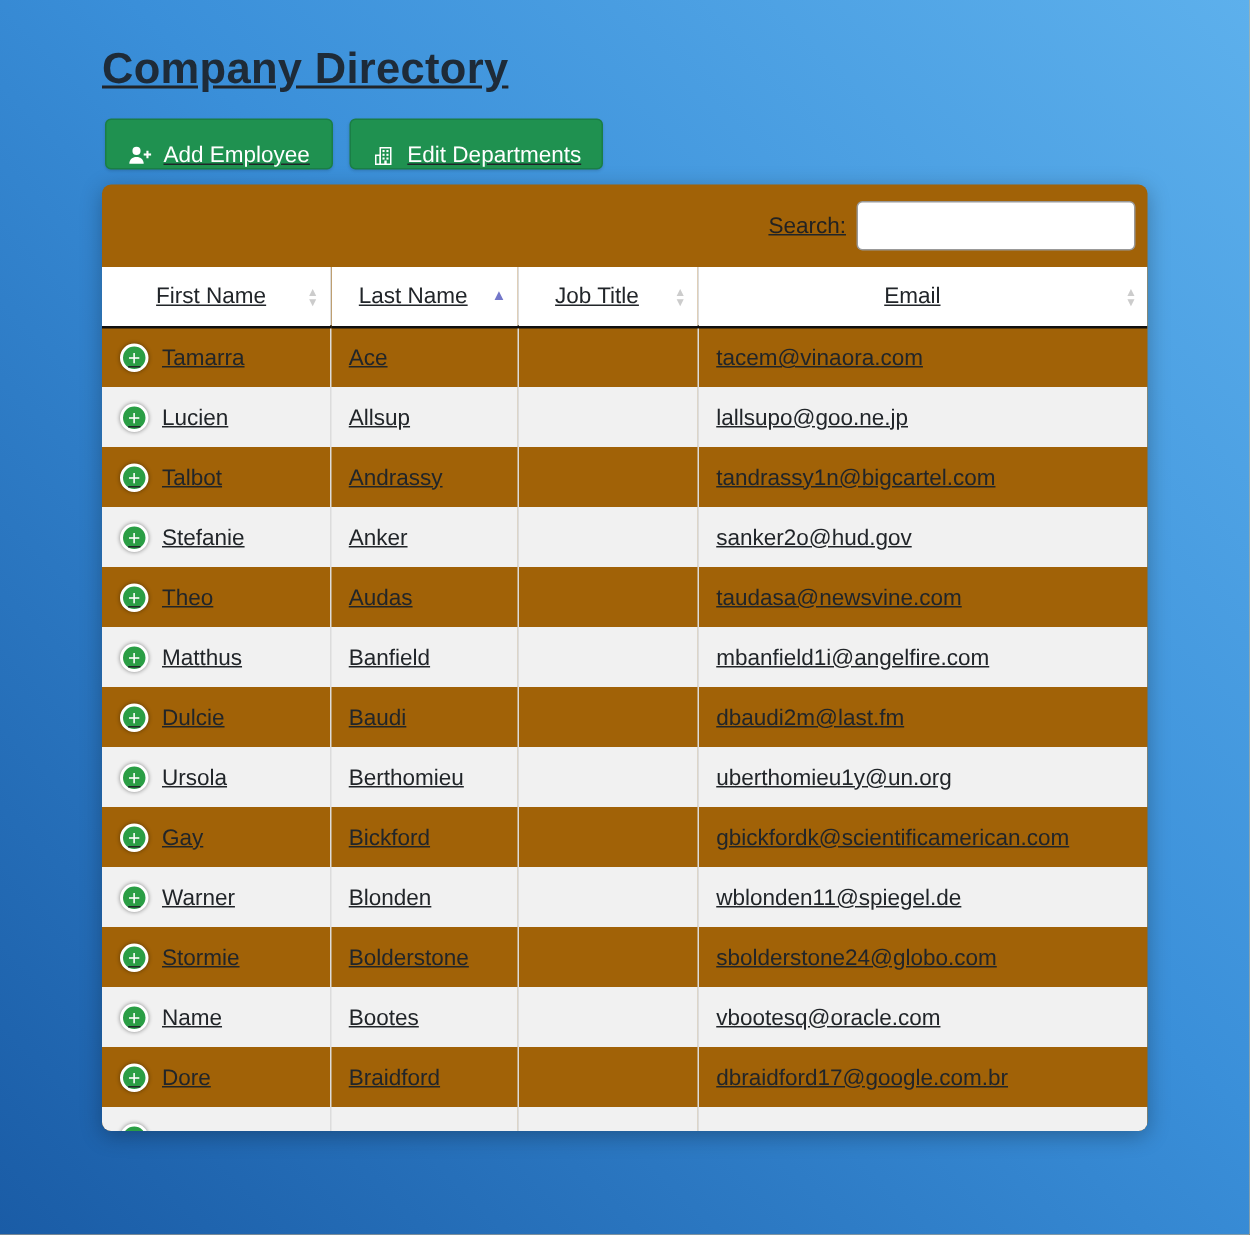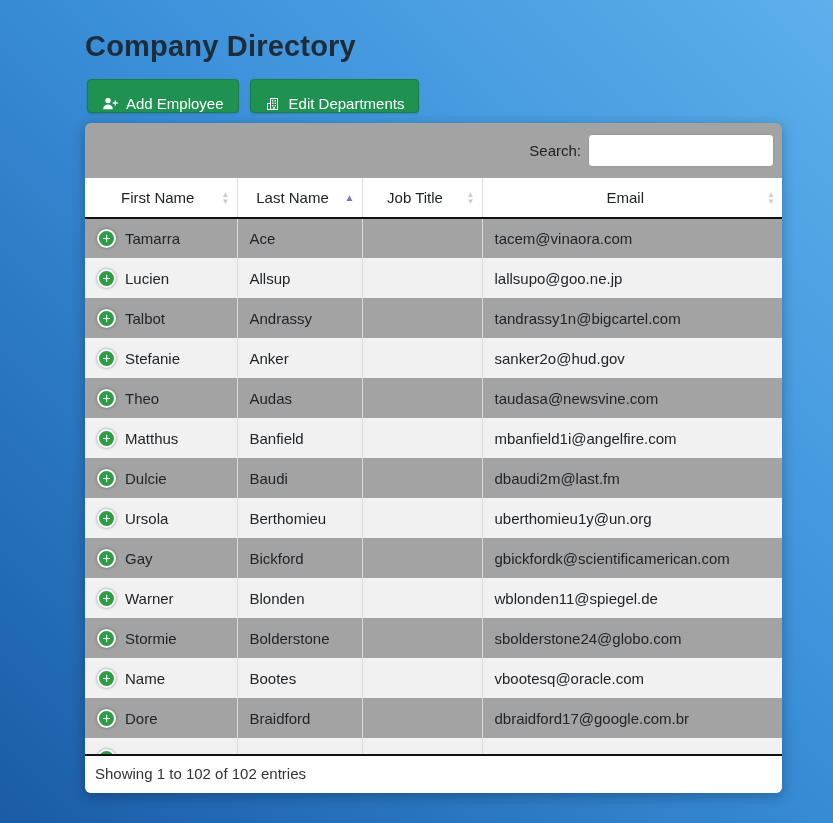--- a/index.html
+++ b/index.html
@@ -2,40 +2,40 @@
 <html><head>
 <meta charset="utf-8">
 <style>
   * { box-sizing: border-box; margin: 0; padding: 0; }
   html, body { width: 833px; height: 823px; overflow: hidden; }
   body {
     font-family: "Liberation Sans", "DejaVu Sans", sans-serif;
     background: linear-gradient(225deg, #5db0ec 0%, #3a8fd9 45%, #1a5ca6 100%);
     color: #212529;
   }
-  .wrap { padding-left: 85px; padding-top: 30px; }
+  .wrap { padding-left: 68px; padding-top: 30px; text-decoration: underline; }
   h1.page-title {
     font-size: 29px;
     font-weight: 700;
     color: #1e2b38;
     letter-spacing: 0.2px;
     margin-bottom: 16px;
   }
   .toolbar { display: flex; gap: 11px; margin: 0 0 10px 2px; }
   .btn {
     display: inline-flex; align-items: flex-end; gap: 8px;
     background: #1f9150; color: #fff;
     border: 1px solid #1a7e45; border-radius: 4px;
     height: 34px; padding: 0 14px;
     font-size: 15px; font-family: inherit; cursor: pointer;
     box-shadow: 0 1px 2px rgba(0,0,0,0.15);
   }
   .btn svg { flex: 0 0 auto; }
   .card {
-    width: 697px; background: #a3a3a3; border-radius: 6px;
+    width: 697px; background: #a16207; border-radius: 6px;
     box-shadow: 0 3px 14px rgba(0,0,0,0.28);
     overflow: hidden;
   }
   .search-row {
     display: flex; justify-content: flex-end; align-items: center;
     gap: 7px; padding: 11px 8px 11px; font-size: 15px; color: #222;
   }
   .search-row input {
     width: 186px; height: 33px;
     border: 1px solid #999; border-radius: 4px;
@@ -324,15 +324,14 @@
       </span>
     </td>
     <td></td>
     <td></td>
     <td></td>
   </tr>
 </tbody>
       </table>
     </div>
 
-    <div class="card-footer">Showing 1 to 102 of 102 entries</div>
   </div>
 </div>
 
 </body></html>

